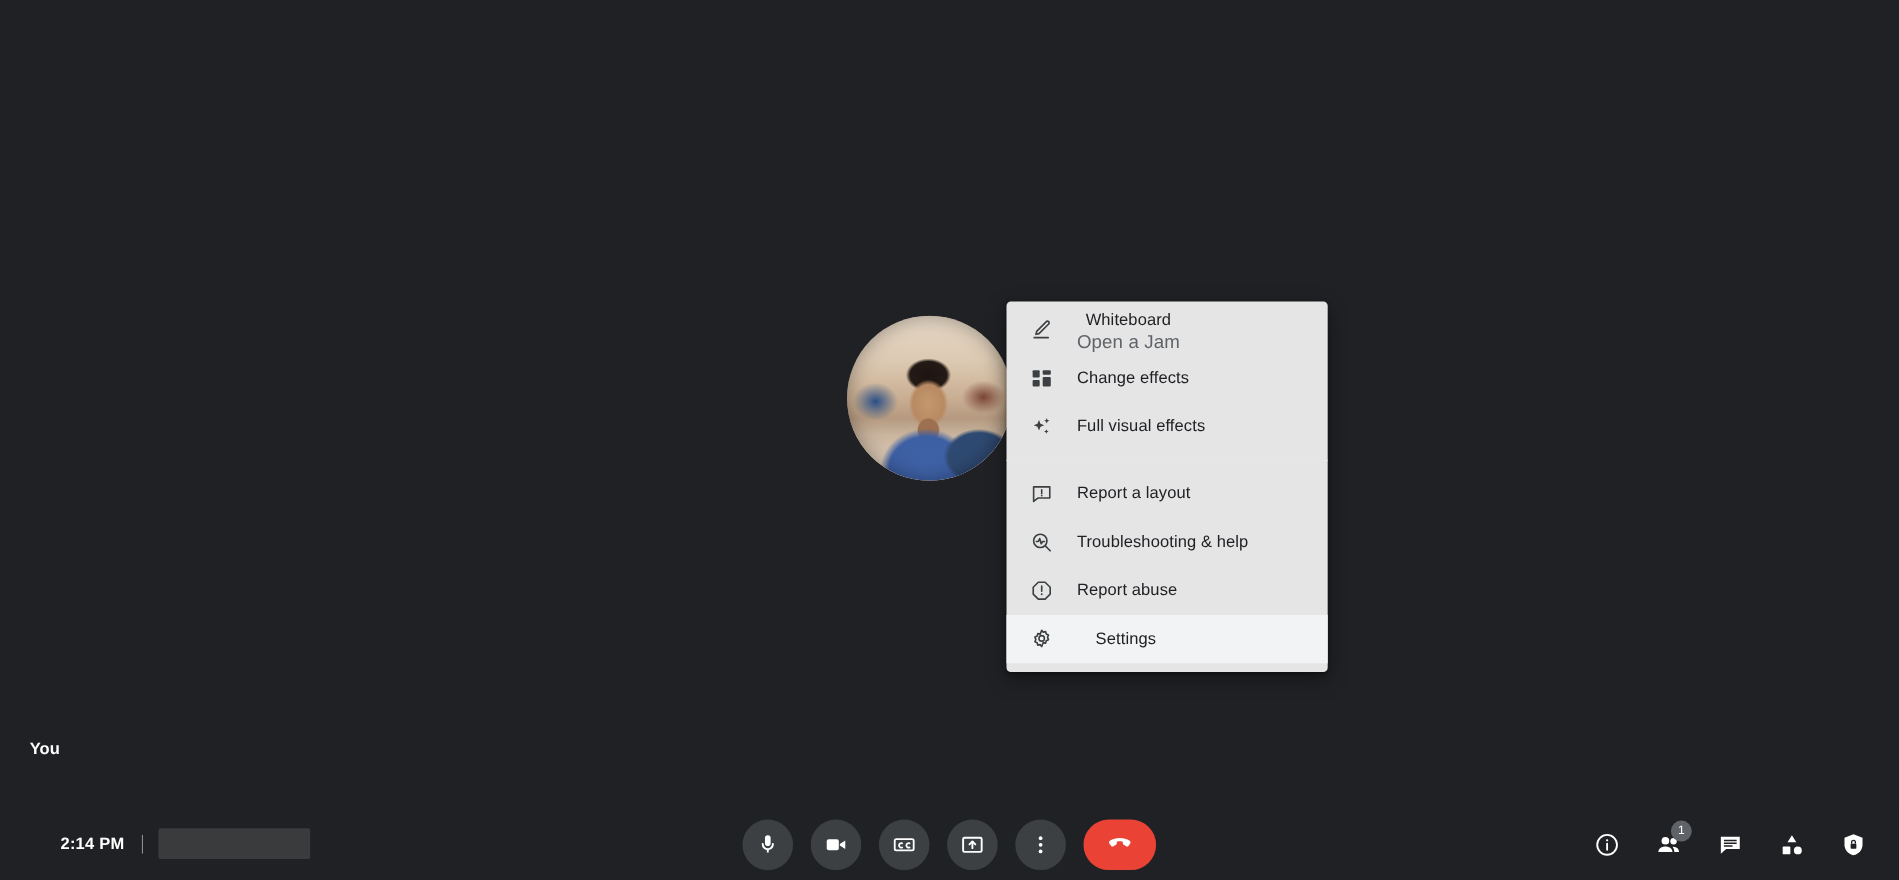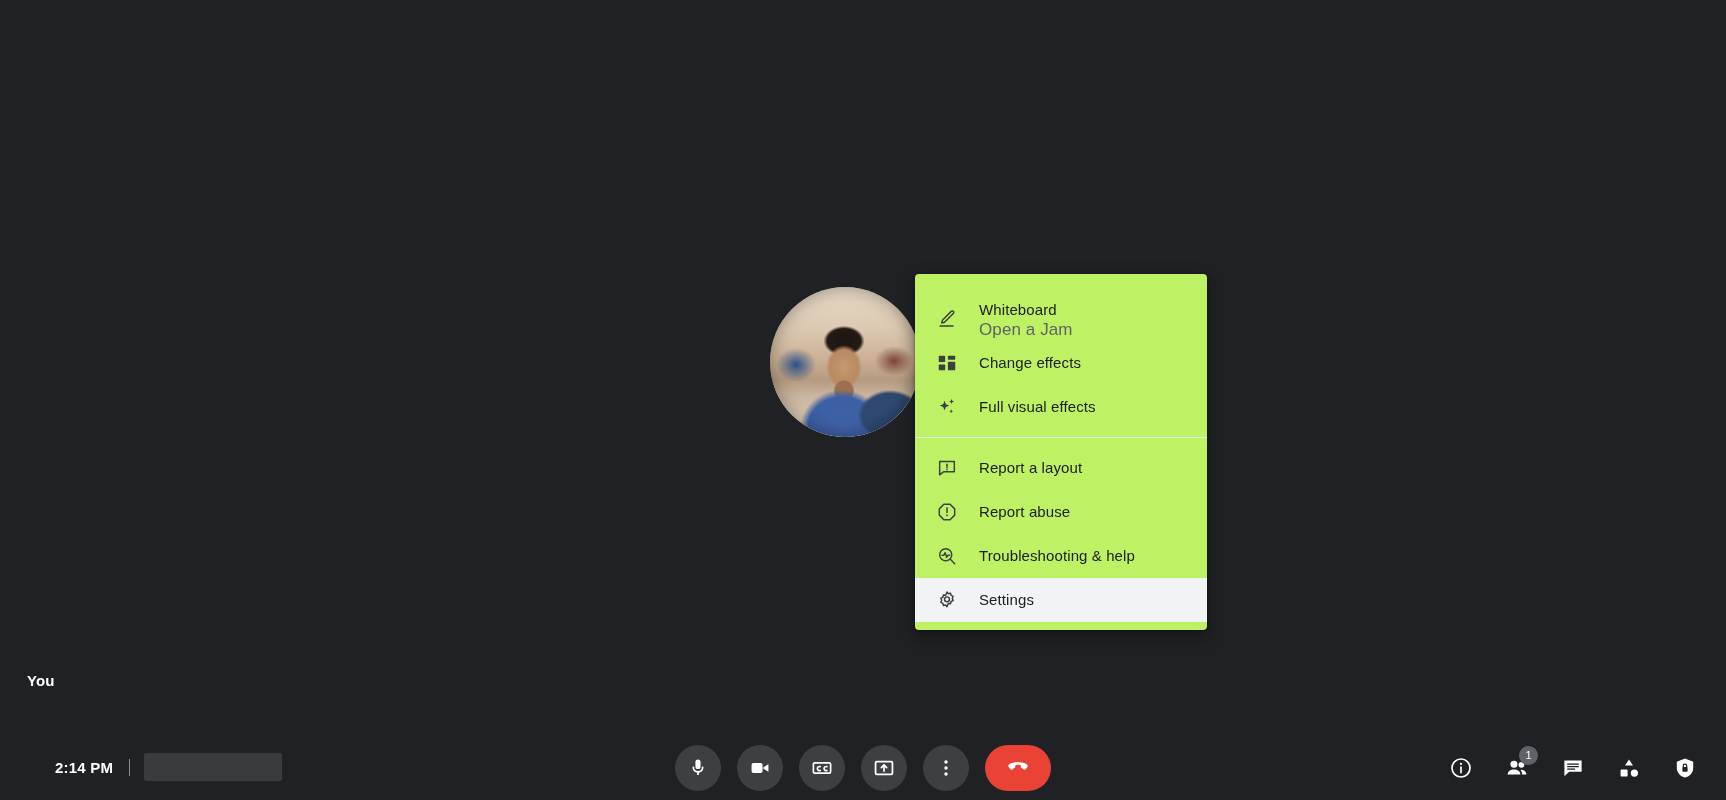--- a/index.html
+++ b/index.html
@@ -75,36 +75,37 @@
     color: #ffffff;
     letter-spacing: .1px;
   }
 
   
   #options-menu {
     position: absolute;
     left: 915px;
     top: 274px;
     width: 292px;
-    background: #bef264;
+    background: #e5e5e5;
     border-radius: 4px;
     box-shadow: 0 1px 3px rgba(0,0,0,.35), 0 6px 18px rgba(0,0,0,.35);
-    padding: 23px 0 0 0;
+    padding: 4px 0 0 0;
     z-index: 40;
+    text-align: center;
   }
   .menu-item {
     position: relative;
     display: flex;
     align-items: center;
     min-height: 44px;
     padding: 2px 16px 2px 0;
     box-sizing: border-box;
     cursor: pointer;
   }
-  .menu-item.is-active { background: #f1f3f4; }
+  .menu-item.is-active { background: #f1f3f4; gap: 17px; }
   .menu-icon {
     width: 64px;
     min-width: 64px;
     display: flex;
     align-items: center;
     justify-content: center;
     color: #3c4043;
   }
   .menu-icon svg { display: block; }
   .menu-text { display: flex; flex-direction: column; justify-content: center; }
@@ -313,41 +314,41 @@
         <circle cx="12" cy="13.7" r="0.9" fill="currentColor" stroke="none"></circle>
       </svg>
     </span>
     <span class="menu-text">
       <span class="menu-label">Report a layout</span>
     </span>
   </div>
 
   <div class="menu-item">
     <span class="menu-icon">
+      <svg width="22" height="22" viewBox="0 0 24 24" fill="none" stroke="currentColor" stroke-width="1.6" stroke-linecap="round" stroke-linejoin="round">
+        <circle cx="10.6" cy="10.6" r="6.6"></circle>
+        <line x1="15.6" y1="15.6" x2="20.4" y2="20.4"></line>
+        <polyline points="6.6,11.2 8.6,11.2 10,8.3 11.5,13.4 12.9,11.2 14.8,11.2"></polyline>
+      </svg>
+    </span>
+    <span class="menu-text">
+      <span class="menu-label">Troubleshooting &amp; help</span>
+    </span>
+  </div>
+
+  <div class="menu-item">
+    <span class="menu-icon">
       <svg width="22" height="22" viewBox="0 0 24 24" fill="none" stroke="currentColor" stroke-width="1.6" stroke-linejoin="round">
         <path d="M8.6 3.6h6.8L20.4 8.6v6.8L15.4 20.4H8.6L3.6 15.4V8.6z"></path>
         <line x1="12" y1="7.4" x2="12" y2="12.6" stroke-linecap="round"></line>
         <circle cx="12" cy="15.6" r="0.95" fill="currentColor" stroke="none"></circle>
       </svg>
     </span>
     <span class="menu-text">
       <span class="menu-label">Report abuse</span>
-    </span>
-  </div>
-
-  <div class="menu-item">
-    <span class="menu-icon">
-      <svg width="22" height="22" viewBox="0 0 24 24" fill="none" stroke="currentColor" stroke-width="1.6" stroke-linecap="round" stroke-linejoin="round">
-        <circle cx="10.6" cy="10.6" r="6.6"></circle>
-        <line x1="15.6" y1="15.6" x2="20.4" y2="20.4"></line>
-        <polyline points="6.6,11.2 8.6,11.2 10,8.3 11.5,13.4 12.9,11.2 14.8,11.2"></polyline>
-      </svg>
-    </span>
-    <span class="menu-text">
-      <span class="menu-label">Troubleshooting &amp; help</span>
     </span>
   </div>
 
   <div class="menu-item is-active">
     <span class="menu-icon">
       <svg width="22" height="22" viewBox="0 0 24 24" fill="none" stroke="currentColor" stroke-width="1.6" stroke-linejoin="round">
         <path d="M12 3.2l1.5 1.9 2.4-.5.6 2.4 2.2 1-.9 2.3.9 2.3-2.2 1-.6 2.4-2.4-.5L12 19.4l-1.5-1.9-2.4.5-.6-2.4-2.2-1 .9-2.3-.9-2.3 2.2-1 .6-2.4 2.4.5z"></path>
         <circle cx="12" cy="11.3" r="2.7"></circle>
       </svg>
     </span>

